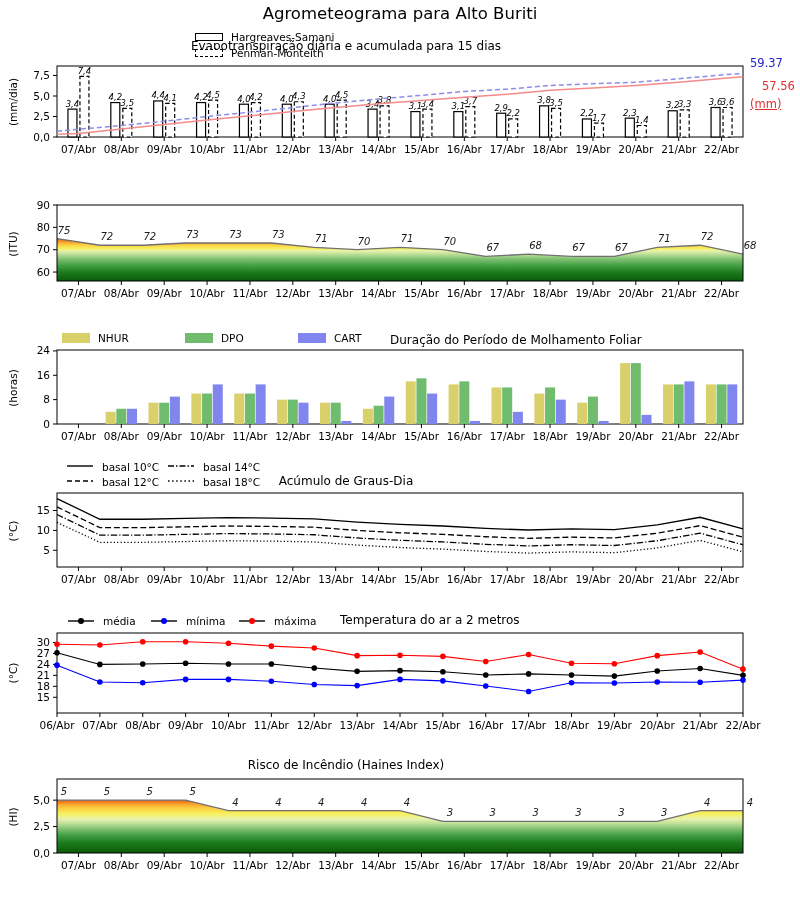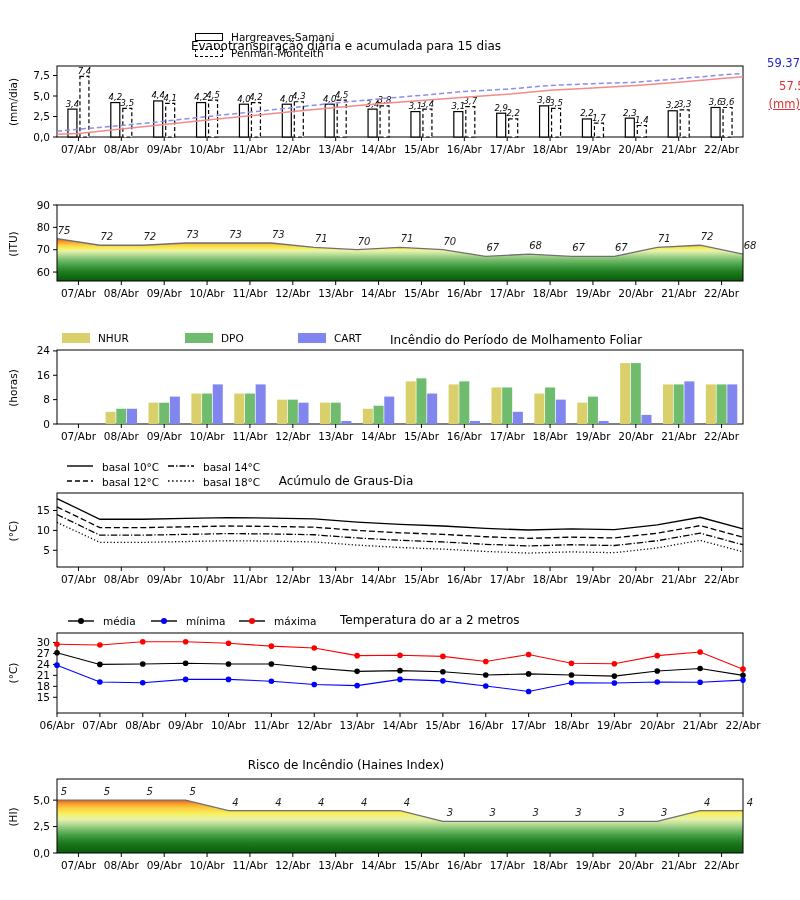--- a/index.html
+++ b/index.html
@@ -16,21 +16,21 @@
   .swatch{position:absolute;left:0;top:2px;width:28px;height:8px;box-sizing:border-box;}
   .swatch-open-solid{border:1.4px solid #000;background:#fff;}
   .swatch-open-dashed{border:1.4px dashed #000;background:#fff;}
   .swatch-fill{border:none;height:10px;top:1px;}
   .ls{position:absolute;left:0;top:0;}
   .ls line{stroke:#000;stroke-width:1.4;}
   .ls-solid{stroke-dasharray:none;}
   .ls-dashed{stroke-dasharray:5,3;}
   .ls-dashdot{stroke-dasharray:6,2,1.5,2;}
   .ls-dotted{stroke-dasharray:1.5,2.6;}
-  .accum-val{position:absolute;left:750px;width:50px;font-size:11.5px;white-space:nowrap;text-align:right;}
+  .accum-val{position:absolute;left:750px;width:50px;font-size:11.5px;white-space:nowrap;}
 </style>
 </head>
 <body>
 
 <div id="app">
   <svg id="canvas" width="800" height="900">
       <g>
         <g>
           <rect x="57" y="66" width="686" height="71" fill="none" stroke="#000" stroke-width="1"></rect>
           <line x1="53" y1="137" x2="57" y2="137" stroke="#000" stroke-width="1"></line>
@@ -565,38 +565,39 @@
           <text x="535.625" y="816.2857142857143" text-anchor="middle" font-size="10" font-style="italic" fill="#1a1a1a">3</text>
           <text x="578.5" y="816.2857142857143" text-anchor="middle" font-size="10" font-style="italic" fill="#1a1a1a">3</text>
           <text x="621.375" y="816.2857142857143" text-anchor="middle" font-size="10" font-style="italic" fill="#1a1a1a">3</text>
           <text x="664.25" y="816.2857142857143" text-anchor="middle" font-size="10" font-style="italic" fill="#1a1a1a">3</text>
           <text x="707.125" y="805.7142857142857" text-anchor="middle" font-size="10" font-style="italic" fill="#1a1a1a">4</text>
           <text x="750" y="805.7142857142857" text-anchor="middle" font-size="10" font-style="italic" fill="#1a1a1a">4</text>
         </g>
       </g>
     </svg>
 
+  <div class="main-title">Agrometeograma para Alto Buriti</div>
 
   <div class="chart-title t-center" style="top:39px">Evapotranspiração diária e acumulada para 15 dias</div>
   <div class="ylabel" style="top:95px">(mm/dia)</div>
   <div class="legend-row" style="left:195px;top:31px">
     <span class="swatch swatch-open-solid"></span>
     <span class="lab">Hargreaves-Samani</span>
   </div>
   <div class="legend-row" style="left:195px;top:47px">
     <span class="swatch swatch-open-dashed"></span>
     <span class="lab">Penman-Monteith</span>
   </div>
   <div class="accum-val" style="top: 56px; color: rgb(34, 34, 204);">59.37</div>
   <div class="accum-val" style="top: 79px; color: rgb(224, 48, 48); margin-left: 12px;">57.56</div>
   <div class="accum-val" style="top: 97px; color: rgb(224, 48, 48); text-decoration: underline;">(mm)</div>
 
   <div class="ylabel" style="top:237px">(ITU)</div>
 
-  <div class="chart-title" style="left:390px;top:333px">Incêndio do Período de Molhamento Foliar</div>
+  <div class="chart-title" style="left:390px;top:333px">Duração do Período de Molhamento Foliar</div>
   <div class="ylabel" style="top:381px">(horas)</div>
   <div class="legend-row" style="left:62px;top:332px">
     <span class="swatch swatch-fill" style="background: rgb(217, 208, 108);"></span>
     <span class="lab">NHUR</span>
   </div>
   <div class="legend-row" style="left:185px;top:332px">
     <span class="swatch swatch-fill" style="background: rgb(111, 188, 111);"></span>
     <span class="lab">DPO</span>
   </div>
   <div class="legend-row" style="left:298px;top:332px">

